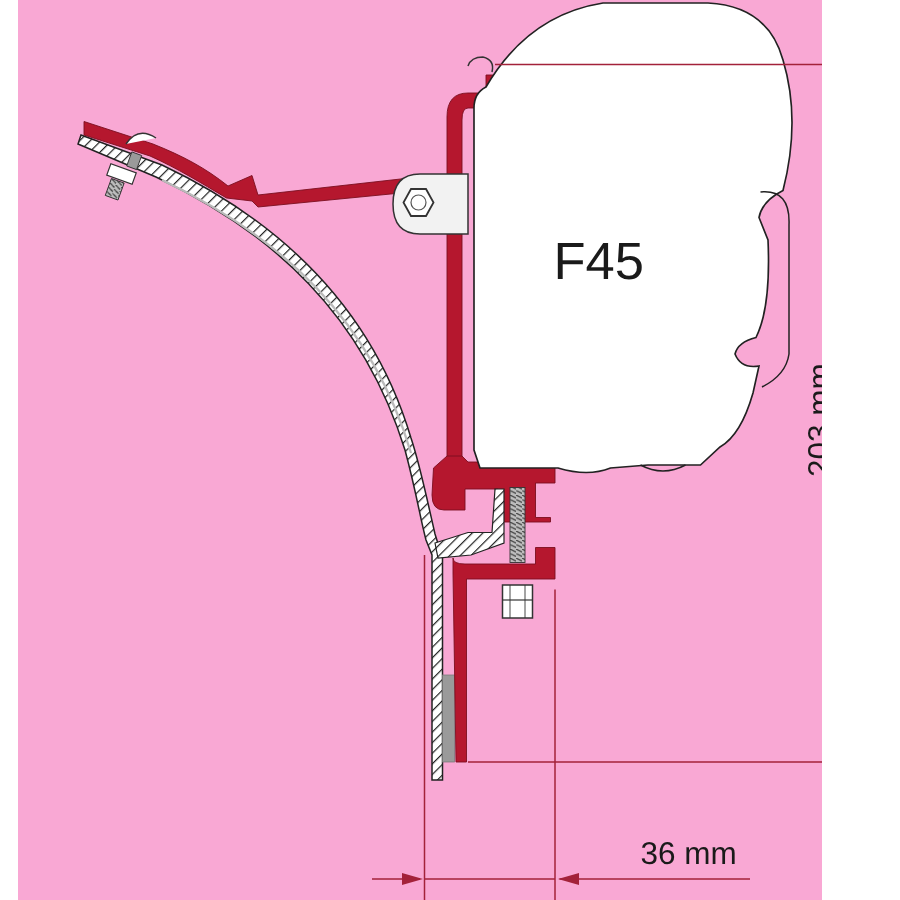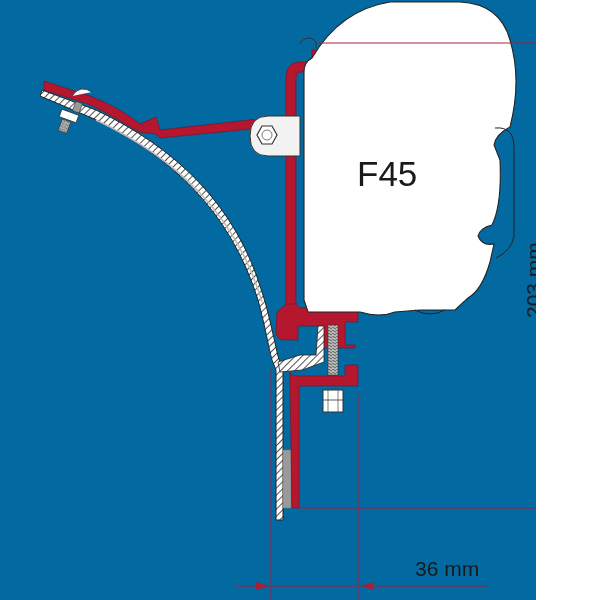--- a/index.html
+++ b/index.html
@@ -1,16 +1,16 @@
 <!DOCTYPE html>
 <html><head>
 <meta charset="utf-8">
 <style>
   html, body { margin: 0; padding: 0; background: #ffffff; }
-  .canvas { position: relative; width: 536px; height: 600px; background: #0369a1; overflow: hidden; }
+  .canvas { position: relative; width: 536px; height: 600px; background: #f9a8d4; overflow: hidden; margin-left: 12px; }
   svg { position: absolute; left: 0; top: 0; }
   .lbl { font-family: "Liberation Sans", sans-serif; fill: #1a1a1a; }
 </style>
 </head>
 <body>
 
 <div class="canvas">
 <svg width="600" height="600" viewBox="0 0 600 600" xmlns="http://www.w3.org/2000/svg">
   <defs>
     <pattern id="hatch" patternUnits="userSpaceOnUse" width="5" height="5" patternTransform="rotate(45)">

